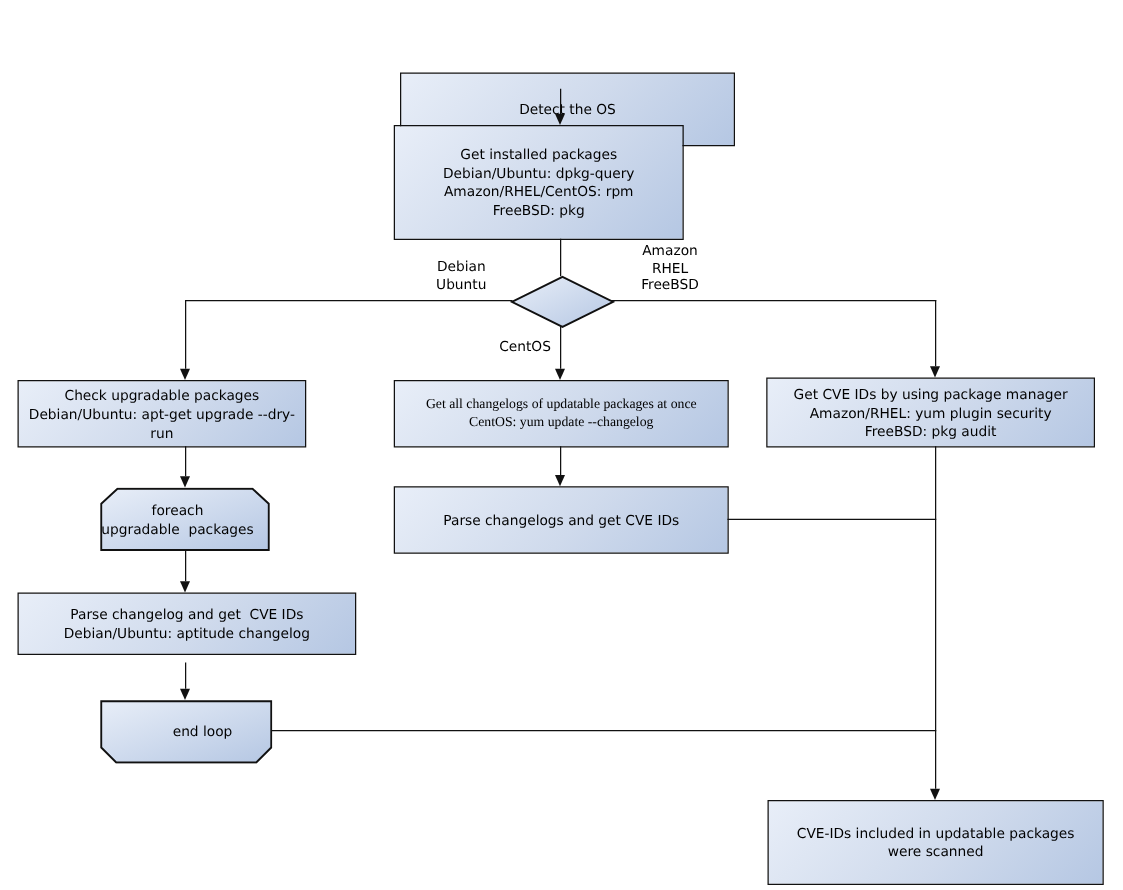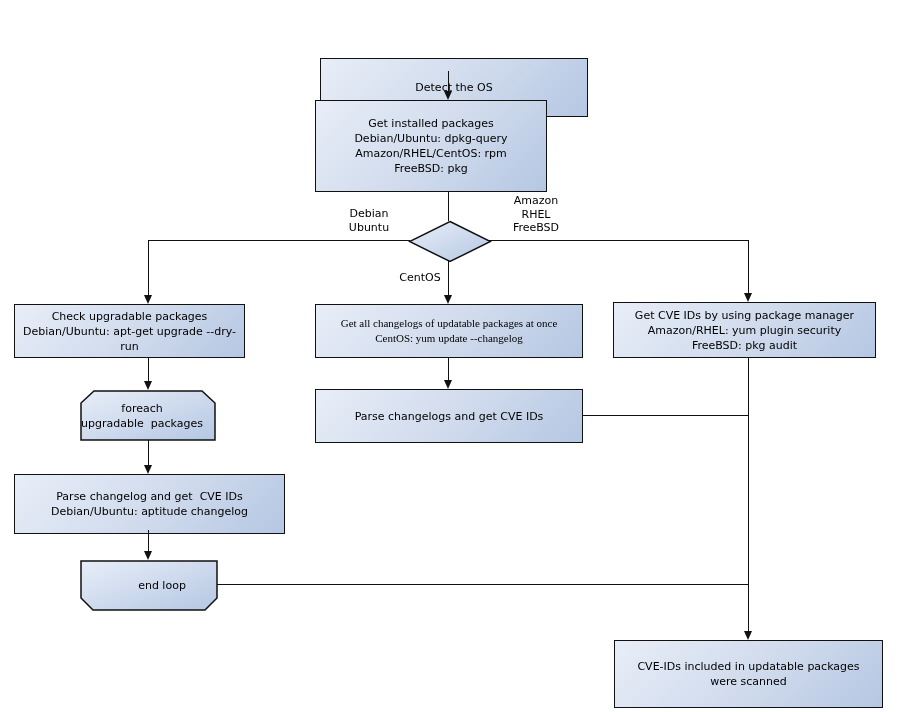--- a/index.html
+++ b/index.html
@@ -87,21 +87,21 @@
   <div class="rnode" style="left:14px; top:304px; width:231px; height:54px;">Check upgradable packages
 Debian/Ubuntu: apt-get upgrade --dry-run</div>
 
   <div class="rnode" style="left:315px; top:304px; width:268px; height:54px;font-family:Liberation Serif, serif;">Get all changelogs of updatable packages at once
 CentOS: yum update --changelog</div>
 
   <div class="rnode" style="left:613px; top:302px; width:263px; height:56px;">Get CVE IDs by using package manager
 Amazon/RHEL: yum plugin security
 FreeBSD: pkg audit</div>
 
-  <div class="rnode" style="left:14px; top:474px; width:271px; height:60px;">Parse changelog and get  CVE IDs
+  <div class="rnode" style="left:14px; top:474px; width:271px; height:50px;">Parse changelog and get  CVE IDs
 Debian/Ubuntu: aptitude changelog</div>
 
   <div class="rnode" style="left:315px; top:389px; width:268px; height:54px;">Parse changelogs and get CVE IDs</div>
 
   <div class="rnode" style="left:614px; top:640px; width:269px; height:68px;">CVE-IDs included in updatable packages
 were scanned</div>
 
   <div class="pnode" style="left:408px; top:220px; width:84px; height:43px;">
     <svg width="84" height="43" viewBox="0 0 84 43">
       <defs>

